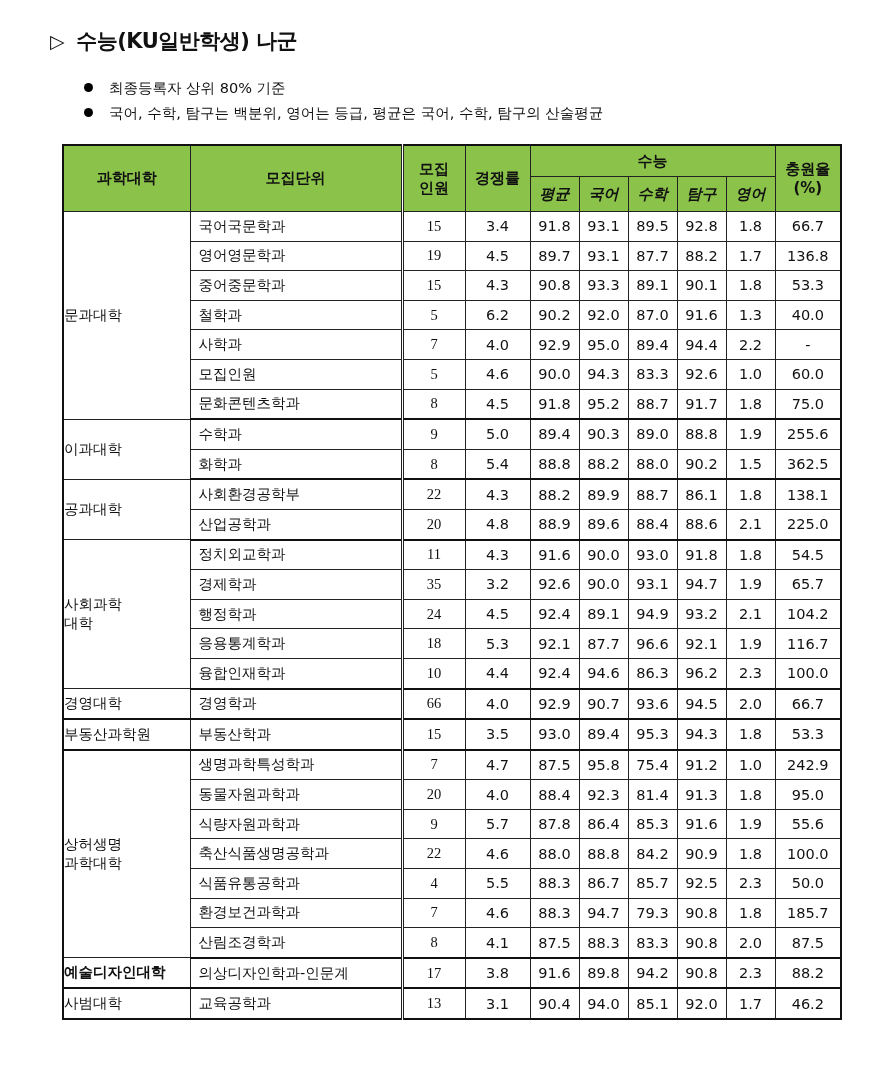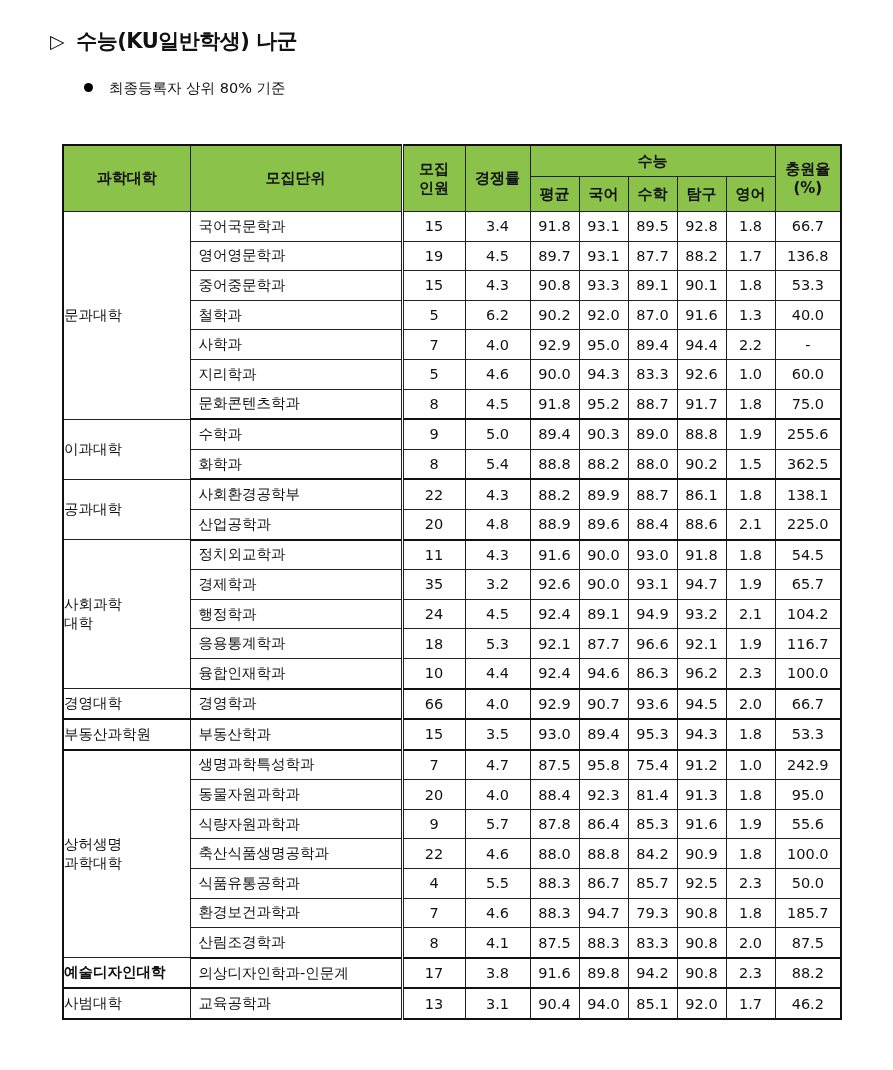--- a/index.html
+++ b/index.html
@@ -6,38 +6,42 @@
   body { width: 893px; height: 1070px; position: relative; font-family: "DejaVu Sans", "Liberation Sans", sans-serif; color: #111; }
   .title { position: absolute; left: 50px; top: 27px; font-size: 21px; font-weight: bold; letter-spacing: -0.5px; }
   .title .tri { font-weight: normal; margin-right: 12px; font-size: 19px; }
   .notes { position: absolute; left: 73px; top: 66px; list-style: none; margin: 9px; padding: 0; }
   .notes li { font-size: 14.5px; height: 25px; line-height: 22px; display: flex; align-items: center; }
   .notes .dot { display: inline-block; width: 9px; height: 9px; border-radius: 50%; background: #000; margin-right: 16px; margin-left: 2px; }
   table { position: absolute; left: 62px; top: 144px; border-collapse: collapse; table-layout: fixed; width: 778px; font-size: 14.5px; }
   th, td { border: 1px solid #222; padding: 0; height: 28.6px; text-align: center; white-space: nowrap; overflow: hidden; }
   th { background: #8bc34a; font-weight: bold; font-size: 15px; }
   thead tr:first-child th { height: 30px; }
-  thead tr:nth-child(2) th { height: 34px; }
+  thead tr:nth-child(2) th { height: 34px; font-style: italic; }
   td.college { text-align: left; vertical-align: middle; white-space: normal; line-height: 19px; }
   td.unit { text-align: left; padding-left: 8px; margin-left: 8px; }
   table { border: 2px solid #111; }
-  .dbl { border-left: 3px double #222 !important; }
+  .dbl { border-left: 3px double #222 !important; font-family: Liberation Serif, serif; }
   tr.grp-end td { border-bottom: 2px solid #111; }
 </style>
 </head>
 <body>
 
 <div class="title">
   <span class="tri">▷</span><span>수능(KU일반학생) 나군</span>
 </div>
 
 <ul class="notes">
   <li>
       <span class="dot"></span>
       <span>최종등록자 상위 80% 기준</span>
+    </li>
+  <li>
+      <span class="dot"></span>
+      <span>국어, 수학, 탐구는 백분위, 영어는 등급, 평균은 국어, 수학, 탐구의 산술평균</span>
     </li>
 </ul>
 
 <table>
   <colgroup>
     <col style="width:127px">
       <col style="width:212px">
       <col style="width:63px">
       <col style="width:65px">
     <col style="width:49px">
@@ -115,21 +119,21 @@
         <td class="dbl">7</td>
         <td>4.0</td>
         <td>92.9</td>
         <td>95.0</td>
         <td>89.4</td>
         <td>94.4</td>
         <td>2.2</td>
         <td>-</td>
       </tr>
       <tr>
-        <td class="unit">지리학과</td>
+        <td class="unit">모집인원</td>
         <td class="dbl">5</td>
         <td>4.6</td>
         <td>90.0</td>
         <td>94.3</td>
         <td>83.3</td>
         <td>92.6</td>
         <td>1.0</td>
         <td>60.0</td>
       </tr>
       <tr class="grp-end">

